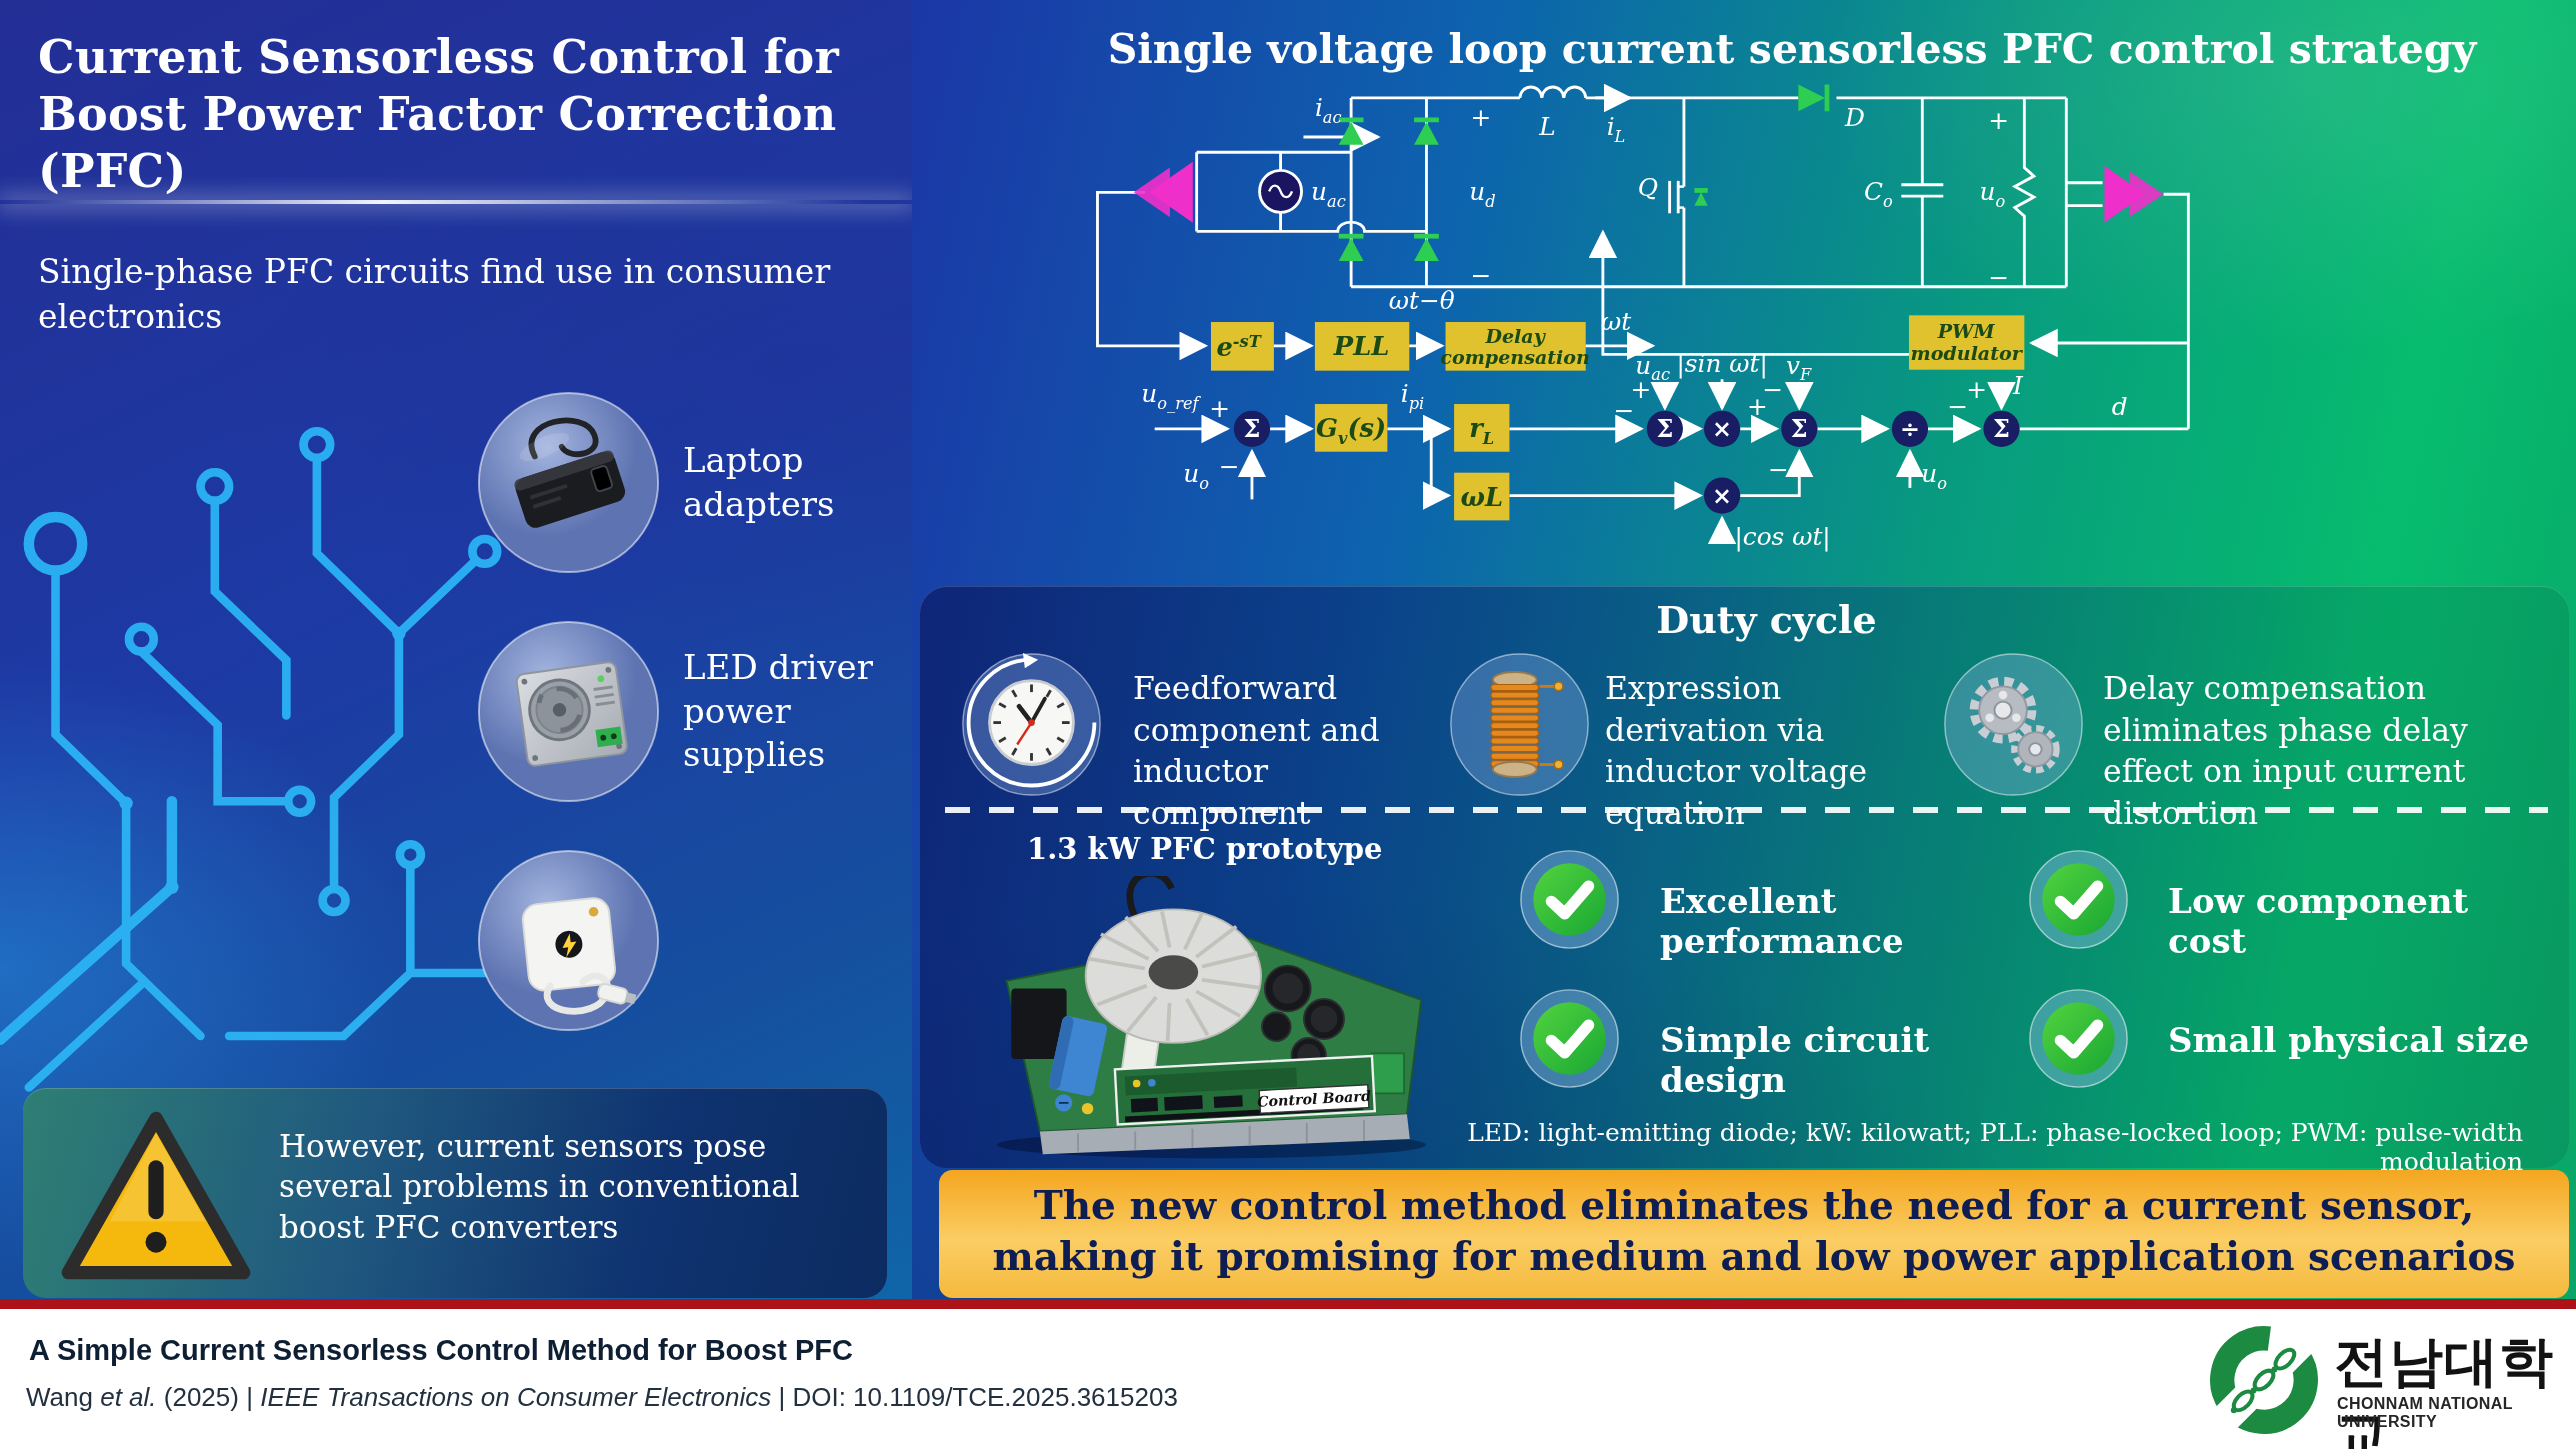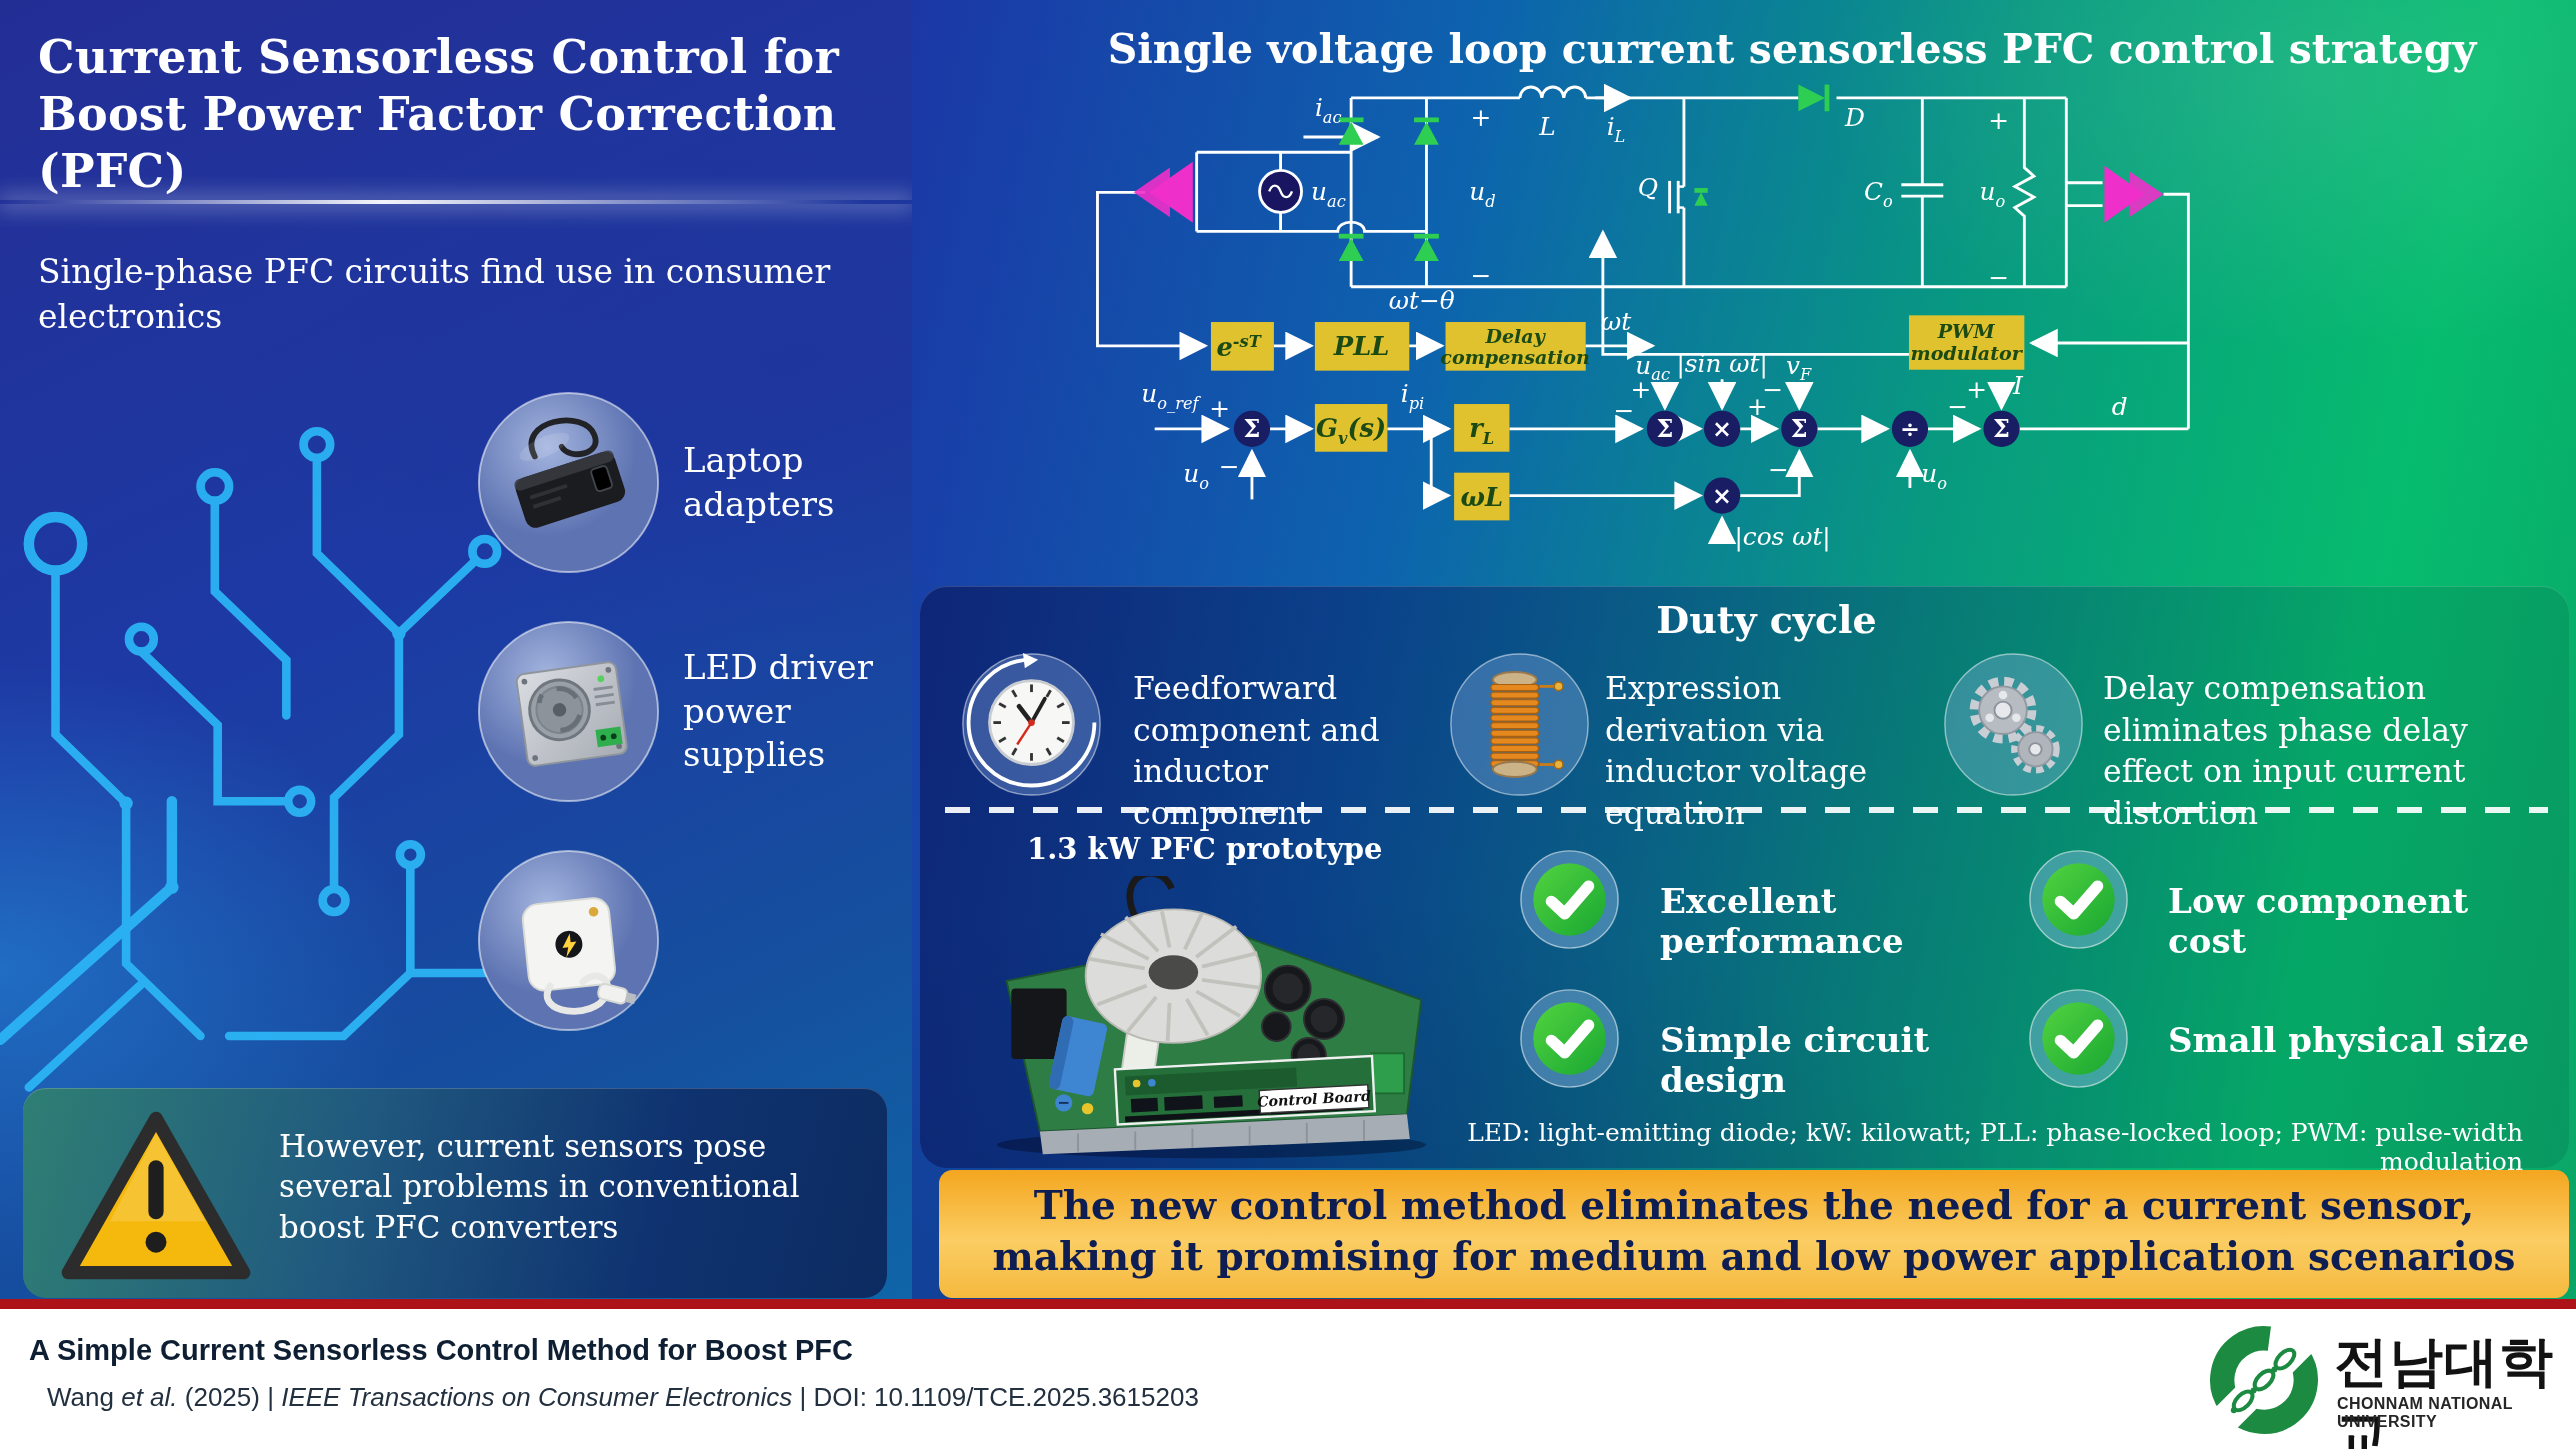--- a/index.html
+++ b/index.html
@@ -70,21 +70,21 @@
   .abbrev{position:absolute;left:1431px;top:1118px;width:1092px;text-align:right;color:#fff;font-size:25px;}
   .banner{position:absolute;left:939px;top:1170px;width:1630px;height:128px;border-radius:13.4px;
     background:linear-gradient(180deg,#f4a61f 0%,#fbcd63 55%,#f5b93e 100%);
     color:#0e1d52;font-size:39px;font-weight:700;text-align:center;line-height:1.32;padding-top:9.5px;box-sizing:border-box;}
   .red-line{position:absolute;left:0;top:1299px;width:2576px;height:9.5px;background:#ad1218;}
 
   
   .footer{position:absolute;left:0;top:1309px;width:2576px;height:140px;background:#fff;
     font-family:"Liberation Sans",sans-serif;}
   .f-title{position:absolute;left:29px;top:25px;font-size:29px;font-weight:700;color:#0f1f33;}
-  .f-meta{position:absolute;left:47px;top:73px;font-size:26px;color:#22303f;}
+  .f-meta{position:absolute;left:26px;top:73px;font-size:26px;color:#22303f;}
   .f-meta i{font-style:italic;}
   .logo-kr{position:absolute;left:2334px;top:17px;font-size:54px;font-weight:700;color:#121212;letter-spacing:1px;}
   .logo-en{position:absolute;left:2337px;top:86px;font-size:16px;font-weight:700;color:#262626;letter-spacing:0.4px;}
 </style>
 </head>
 <body>
 
 <div class="stage">
 
   <section class="left-panel">

